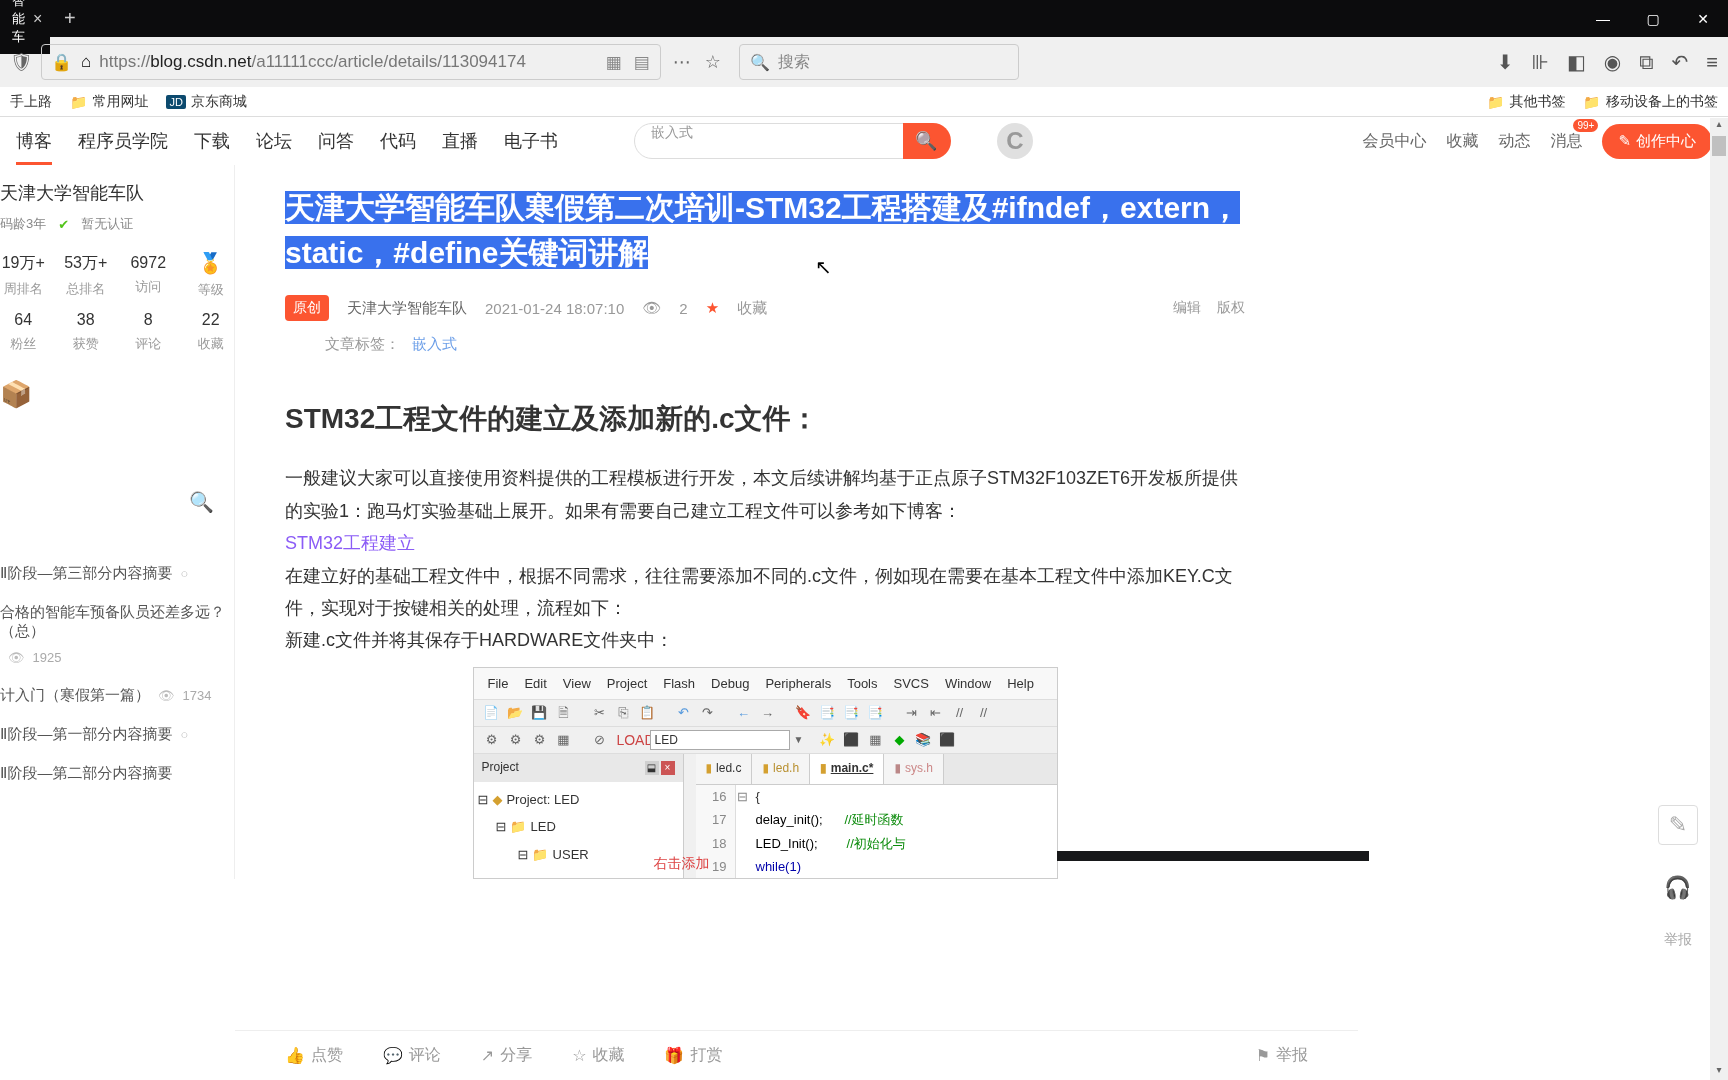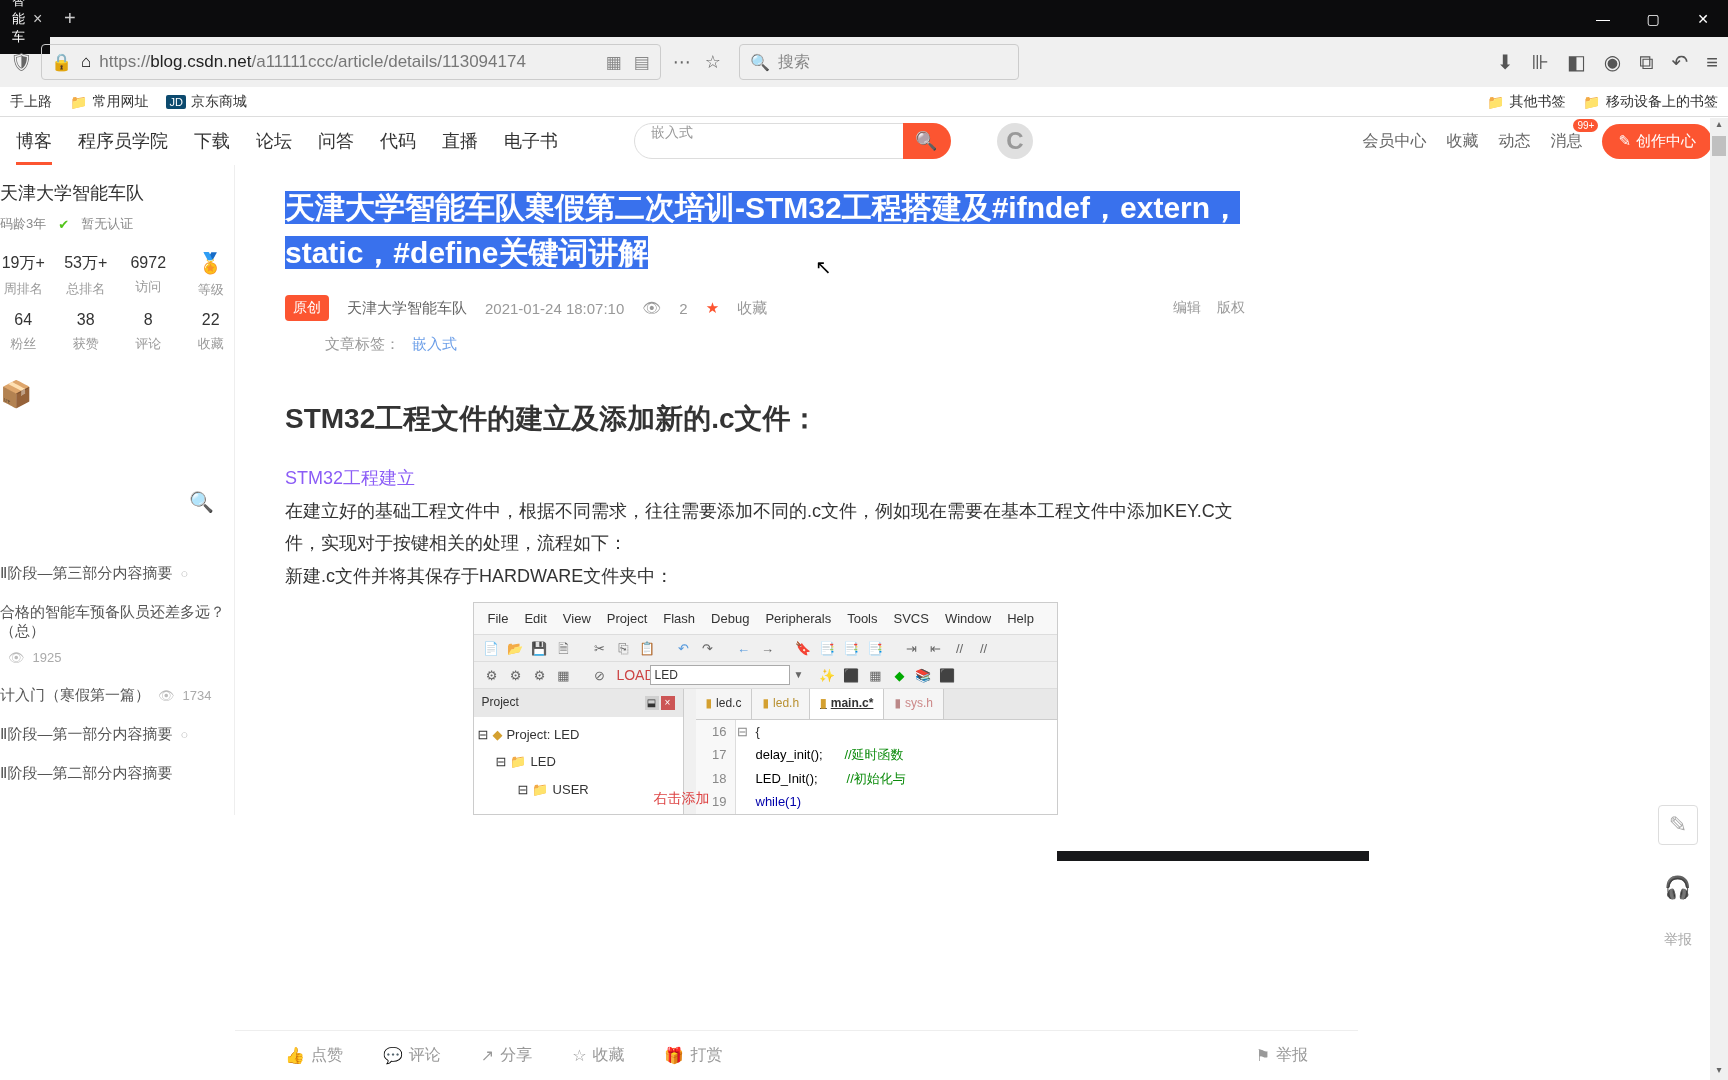--- a/index.html
+++ b/index.html
@@ -329,20 +329,21 @@
         <span>版权</span>
       </span>
     </div>
     <div class="article-tags">
       <span>文章标签：</span>
       <span class="tag-link">嵌入式</span>
     </div>
 
     <div class="article-body">
       <h2>STM32工程文件的建立及添加新的.c文件：</h2>
+      <p>一般建议大家可以直接使用资料提供的工程模板进行开发，本文后续讲解均基于正点原子STM32F103ZET6开发板所提供的实验1：跑马灯实验基础上展开。如果有需要自己建立工程文件可以参考如下博客：</p>
       <p><a>STM32工程建立</a></p>
       <p>在建立好的基础工程文件中，根据不同需求，往往需要添加不同的.c文件，例如现在需要在基本工程文件中添加KEY.C文件，实现对于按键相关的处理，流程如下：</p>
       <p>新建.c文件并将其保存于HARDWARE文件夹中：</p>
 
       <div class="ide-shot" style="position:relative;">
         <div class="ide-menu">
           <span>File</span>
           <span>Edit</span>
           <span>View</span>
           <span>Project</span>

